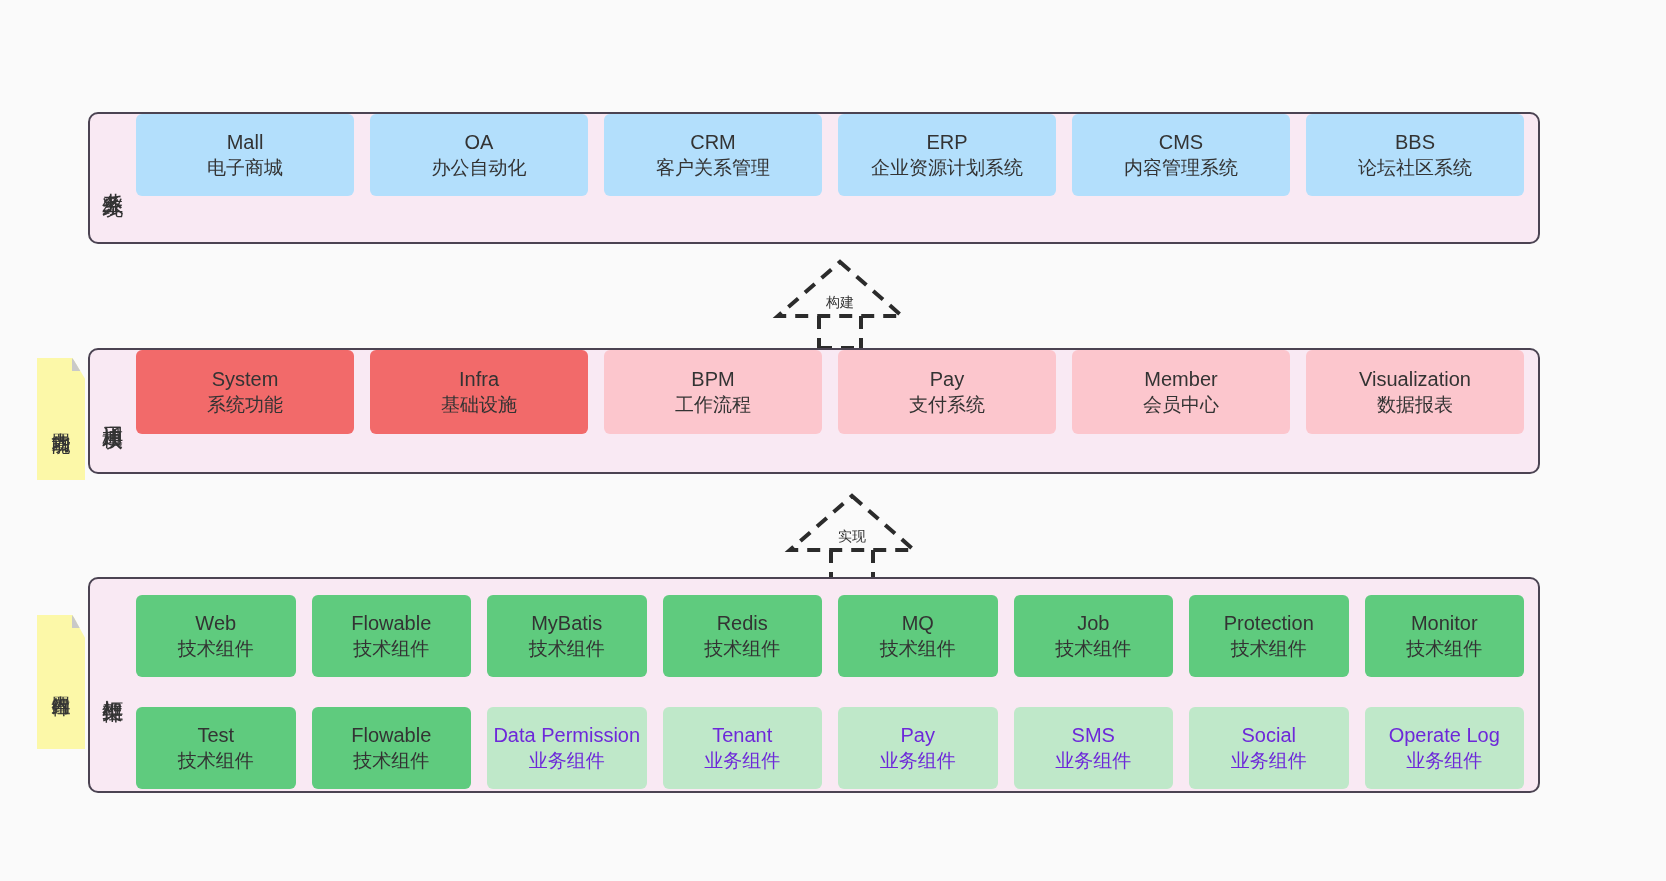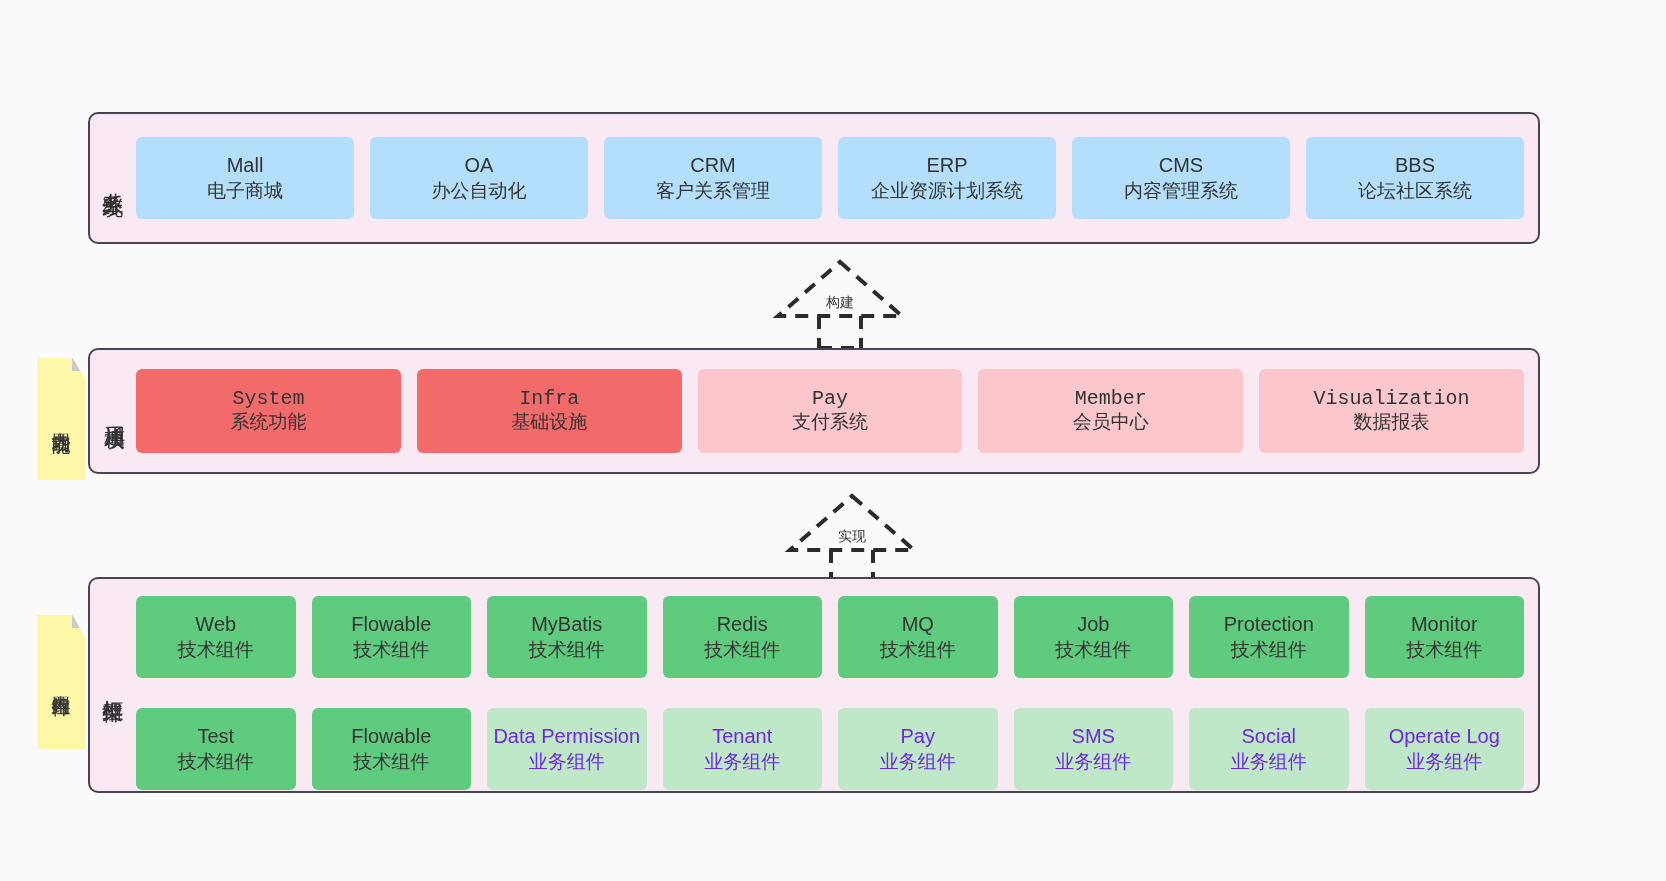--- a/index.html
+++ b/index.html
@@ -42,21 +42,21 @@
     letter-spacing: 1px;
     writing-mode: vertical-rl;
     text-orientation: upright;
     color: #333333;
     user-select: none;
   }
   .layer-body {
     flex: 1 1 auto;
     display: flex;
     flex-direction: column;
-    justify-content: center;
+    justify-content: flex-start;
     gap: 14px;
     padding: 0 14px 0 0;
   }
   .row {
     display: flex;
     gap: 16px;
   }
 
   
   .card {
@@ -177,31 +177,35 @@
       <path d="M 59 90 L 101 90" fill="none" stroke="#2b2b2b" stroke-width="4" stroke-dasharray="13 9"></path>
     </svg>
     <div class="arrow-label">构建</div>
   </div>
 
   <div class="note" style="left:37px; top:358px; height:122px;">
     <span class="fold"></span>
     <span>内置功能</span>
   </div>
 
-  <div class="layer" style="left:88px; top:348px; width:1452px; height:126px;font-family:Liberation Mono, monospace;">
+  <div class="layer" style="left:88px; top:348px; width:1452px; height:126px;">
     <div class="layer-title">通用模块</div>
     <div class="layer-body">
       <div class="row">
         <div class="card h-mod c-red">
           <span class="t1">System</span>
           <span class="t2">系统功能</span>
         </div>
         <div class="card h-mod c-red">
           <span class="t1">Infra</span>
           <span class="t2">基础设施</span>
+        </div>
+        <div class="card h-mod c-pink">
+          <span class="t1">BPM</span>
+          <span class="t2">工作流程</span>
         </div>
         <div class="card h-mod c-pink">
           <span class="t1">Pay</span>
           <span class="t2">支付系统</span>
         </div>
         <div class="card h-mod c-pink">
           <span class="t1">Member</span>
           <span class="t2">会员中心</span>
         </div>
         <div class="card h-mod c-pink">

